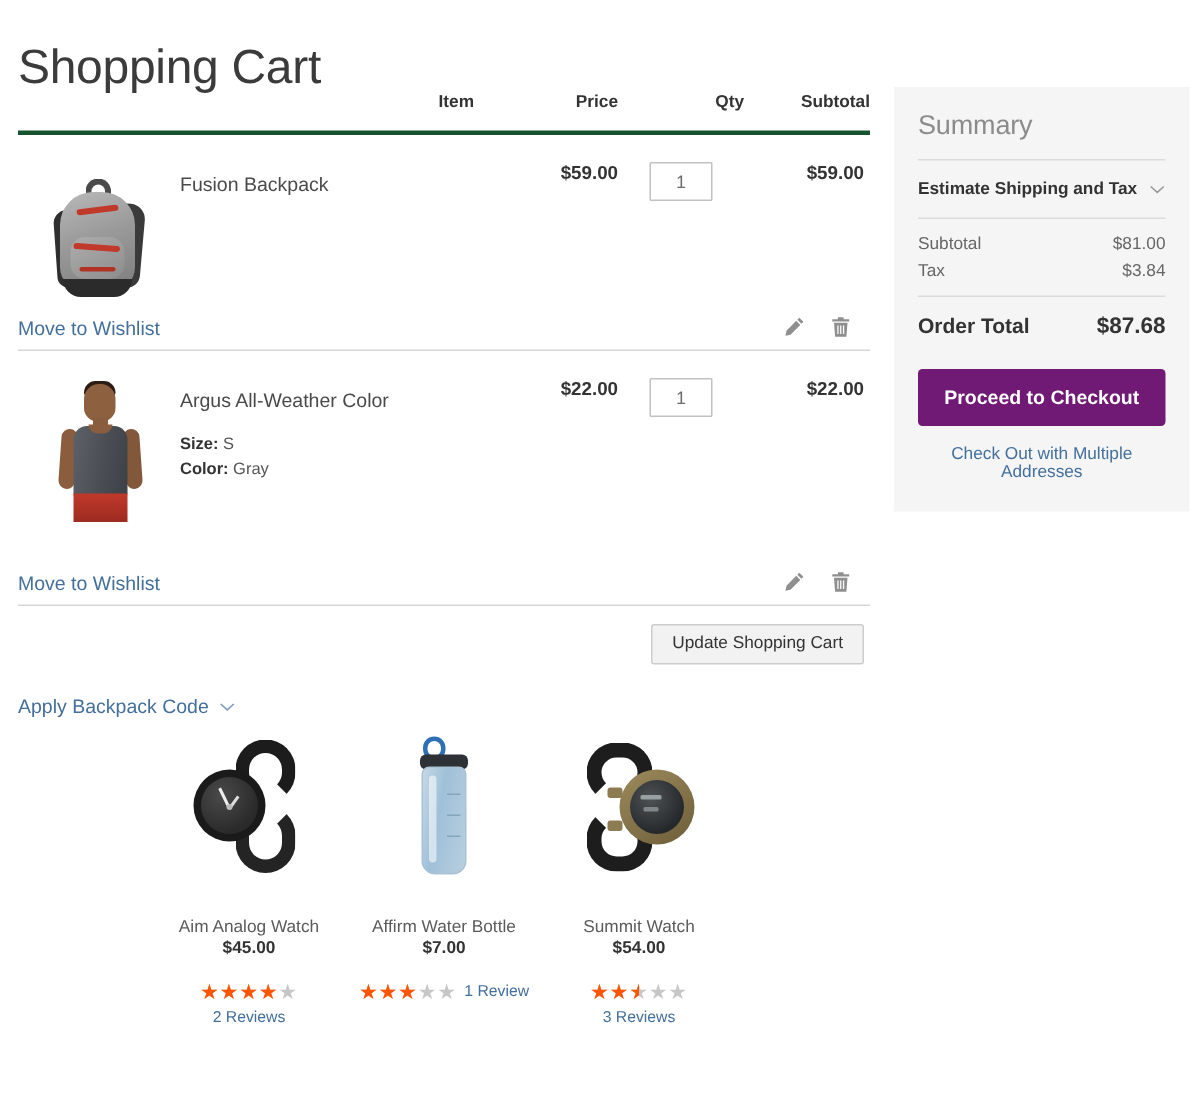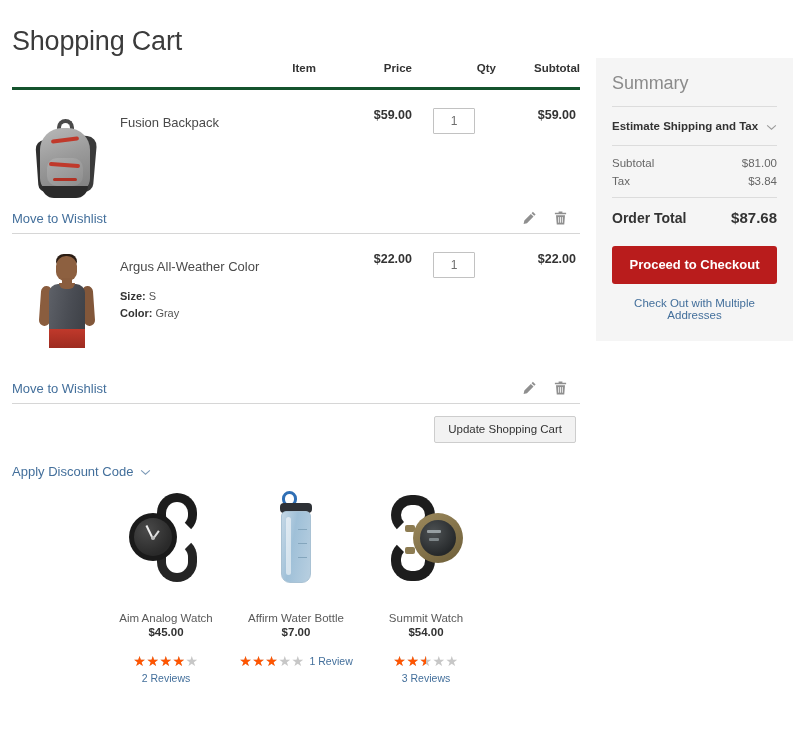--- a/index.html
+++ b/index.html
@@ -9,21 +9,21 @@
     background: #ffffff;
     font-family: "Liberation Sans", sans-serif;
     color: #333333;
     overflow: hidden;
   }
   .page { position: relative; width: 800px; height: 742px; }
 
   
   .page-title {
     position: absolute; left: 12px; top: 2px;
-    font-size: 27px; font-weight: 300; color: #3b3b3b;
+    font-size: 32px; font-weight: 300; color: #3b3b3b;
     letter-spacing: -0.2px; line-height: 42px;
   }
 
   
   .cart-col { position: absolute; left: 12px; top: 62px; width: 568px; }
 
   table.cart { width: 100%; border-collapse: collapse; }
   table.cart th {
     font-size: 11.5px; font-weight: bold; color: #333;
     padding: 0 0 13px 0; text-align: right; vertical-align: bottom;
@@ -112,21 +112,21 @@
   }
   .tot-line .v { color: #666; }
   .grand {
     border-top: 1px solid #dcdcdc; margin-top: 6px; padding-top: 11px;
     display: flex; justify-content: space-between; align-items: baseline;
   }
   .grand .l { font-size: 14px; font-weight: bold; color: #333; }
   .grand .v { font-size: 15px; font-weight: bold; color: #333; }
   .btn-checkout {
     display: block; width: 100%; margin-top: 16px;
-    background: #b91c1c; border: none; border-radius: 3px;
+    background: #701a75; border: none; border-radius: 3px;
     color: #fff; font-size: 13px; font-weight: bold; padding: 11px 0 12px;
     cursor: pointer; font-family: "Liberation Sans", sans-serif;
   }
   .multi-link {
     display: block; text-align: center; margin-top: 13px;
     font-size: 11.5px; color: #436f9b; text-decoration: none; cursor: pointer;
   }
 
   
   .crosssell { position: absolute; left: 12px; top: 460px; width: 568px; }
@@ -388,21 +388,21 @@
         </tr>
       </tbody>
     </table>
 
     <div class="update-bar">
       <button class="btn-update">Update Shopping Cart</button>
     </div>
 
     <div class="discount-wrap">
       <a class="discount-link">
-        <span>Apply Discount Code</span>
+        <span>Apply Backpack Code</span>
         <span class="chev">
           <svg viewBox="0 0 12 8" width="11" height="7">
               <path d="M1 1.5L6 6l5-4.5" fill="none" stroke="#7d9bb8" stroke-width="1.2"></path>
             </svg>
         </span>
       </a>
     </div>
   </div>
 
   <aside class="summary">

